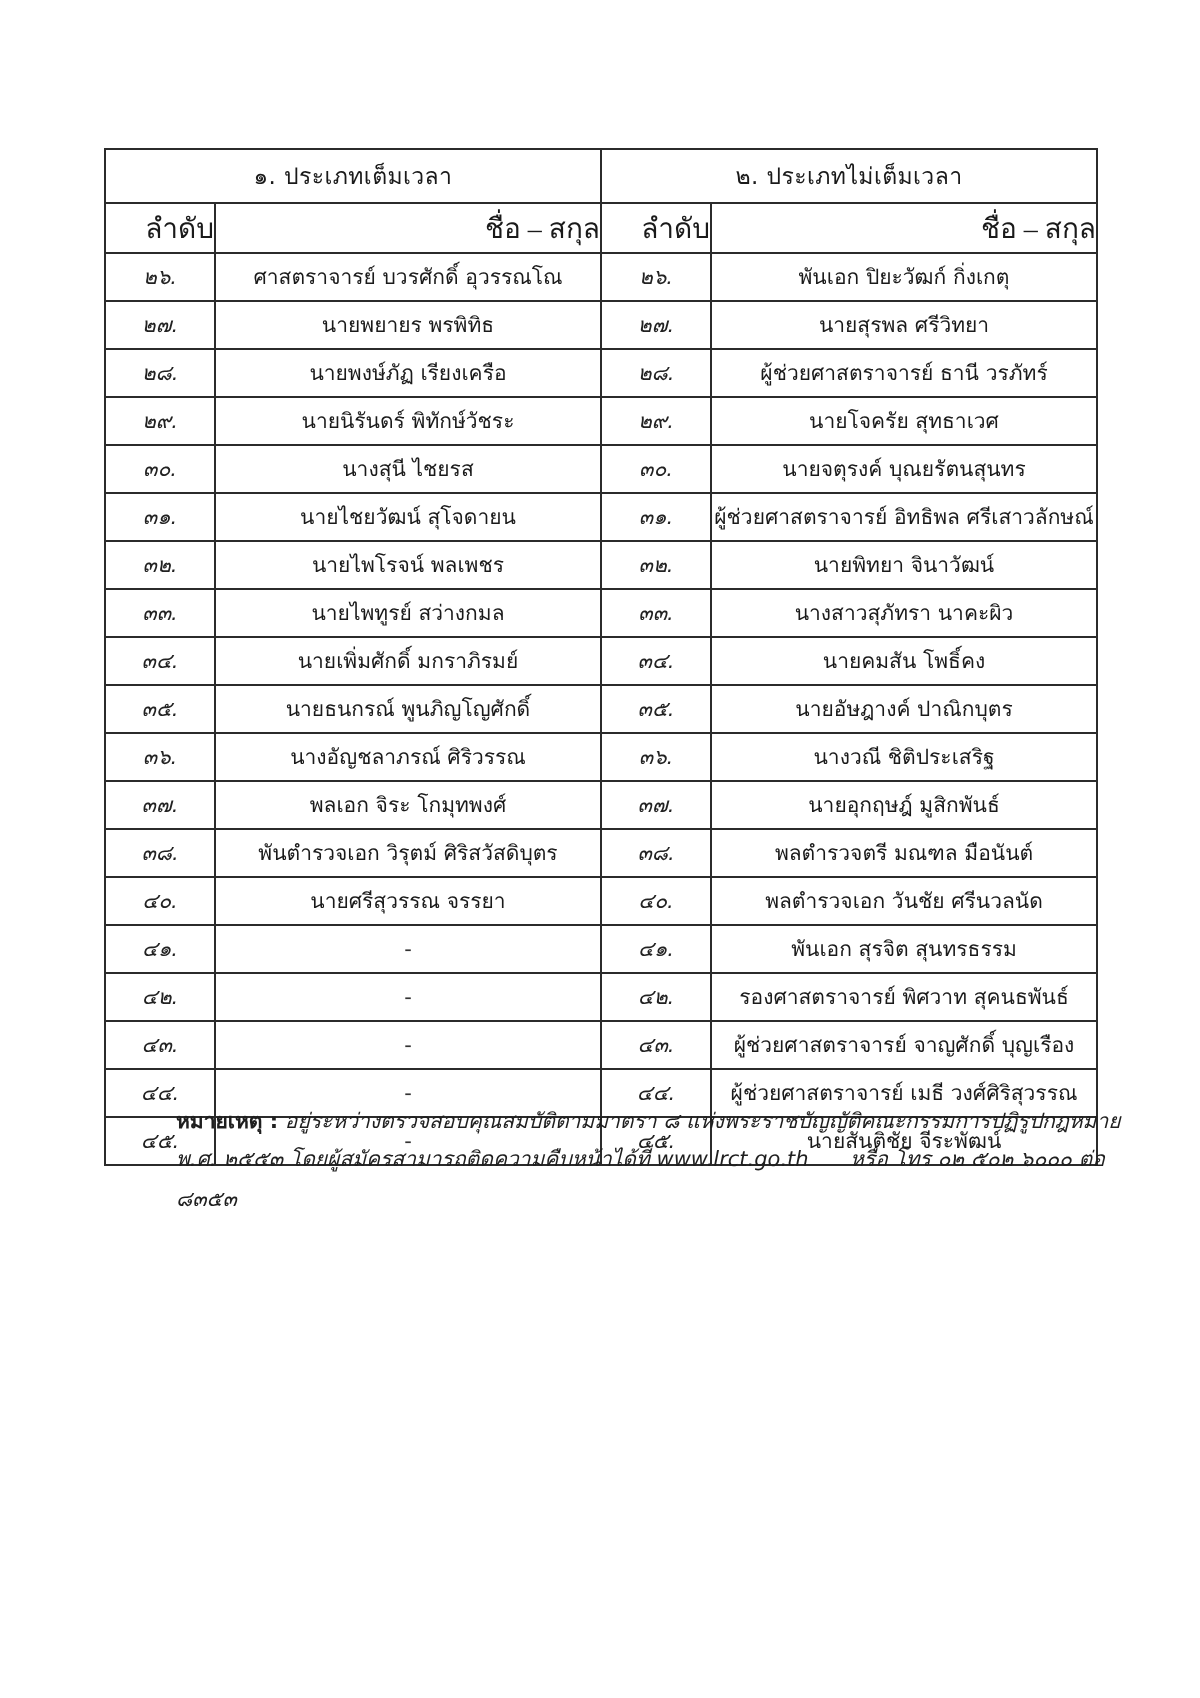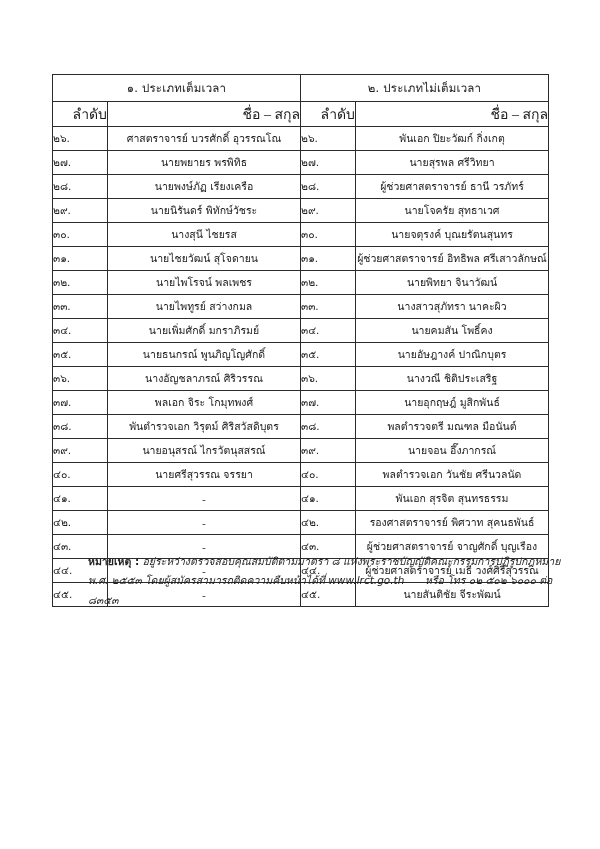--- a/index.html
+++ b/index.html
@@ -52,22 +52,24 @@
   }
   .sub-head {
     height: 24px;
     text-align: right;
     font-size: 14px;
     font-weight: bold;
     font-family: Liberation Serif, serif;
   }
   .cell-seq {
     height: 23px;
+    text-align: center;
     font-size: 10.5px;
     color: #222;
+    font-style: italic;
   }
   .cell-name {
     height: 23px;
     text-align: center;
     padding-left: 9px;
     font-size: 10.5px;
     color: #1a1a1a;
     white-space: nowrap;
     overflow: hidden;
   }
@@ -202,26 +204,20 @@
             <td class="cell-seq">๓๗.</td>
             <td class="cell-name">นายอุกฤษฎ์  มูสิกพันธ์</td>
           </tr>
           <tr>
             <td class="cell-seq">๓๘.</td>
             <td class="cell-name">พันตำรวจเอก วิรุตม์  ศิริสวัสดิบุตร</td>
             <td class="cell-seq">๓๘.</td>
             <td class="cell-name">พลตำรวจตรี มณฑล  มือนันต์</td>
           </tr>
           <tr>
-            <td class="cell-seq">๓๙.</td>
-            <td class="cell-name">นายอนุสรณ์  ไกรวัตนุสสรณ์</td>
-            <td class="cell-seq">๓๙.</td>
-            <td class="cell-name">นายจอน  อึ๊งภากรณ์</td>
-          </tr>
-          <tr>
             <td class="cell-seq">๔๐.</td>
             <td class="cell-name">นายศรีสุวรรณ  จรรยา</td>
             <td class="cell-seq">๔๐.</td>
             <td class="cell-name">พลตำรวจเอก วันชัย  ศรีนวลนัด</td>
           </tr>
           <tr>
             <td class="cell-seq">๔๑.</td>
             <td class="cell-name dash">-</td>
             <td class="cell-seq">๔๑.</td>
             <td class="cell-name">พันเอก สุรจิต  สุนทรธรรม</td>

